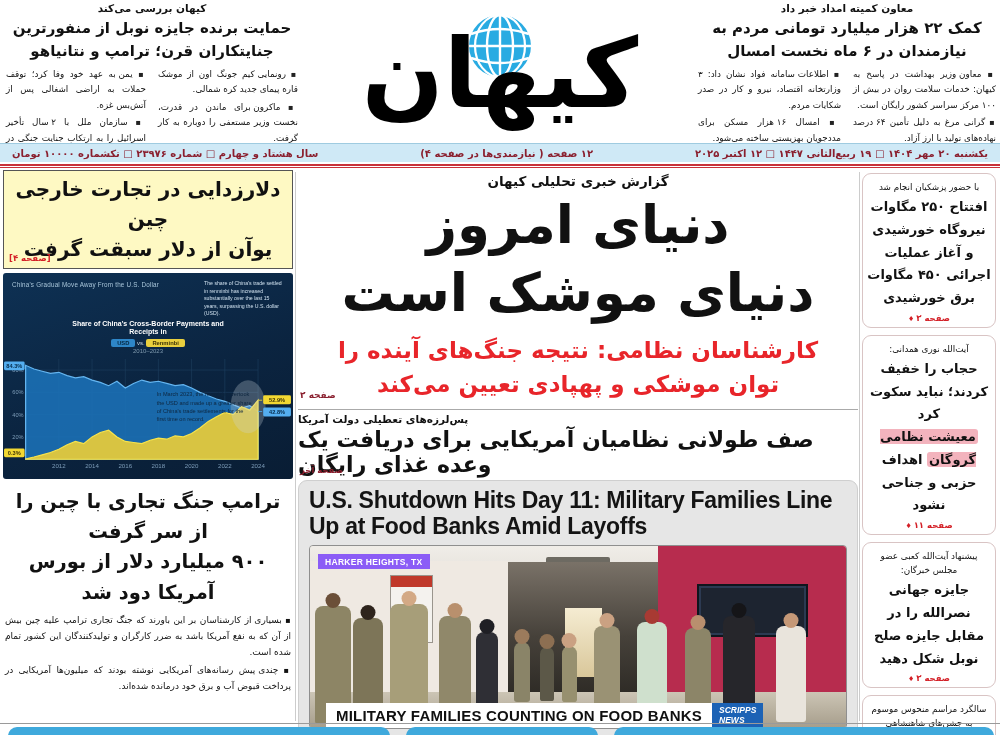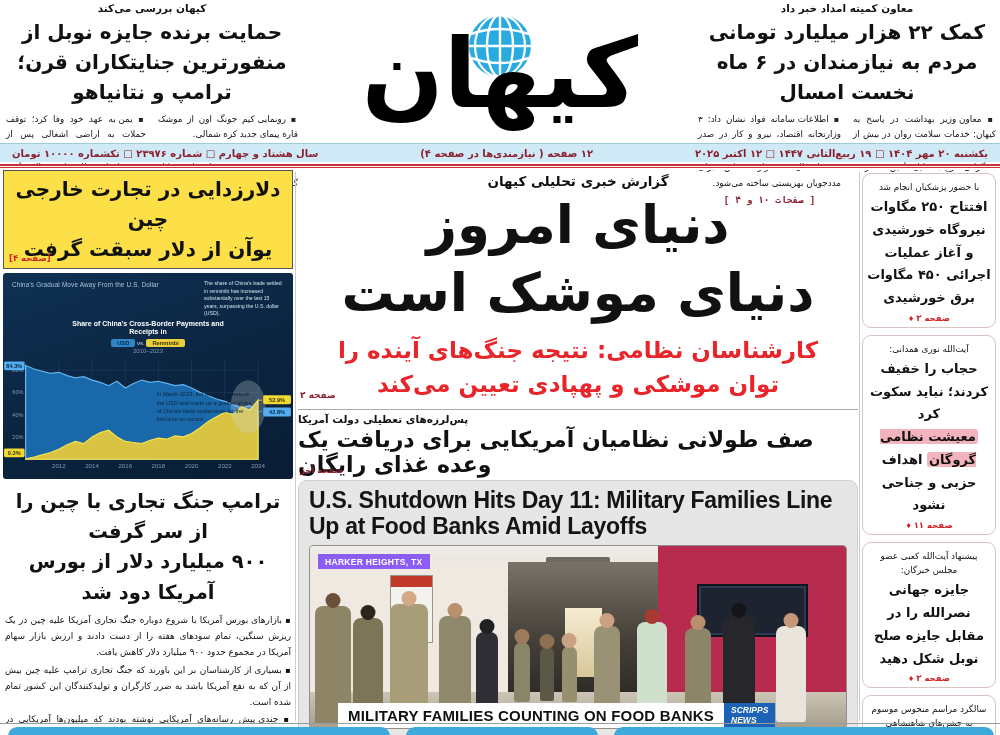--- a/index.html
+++ b/index.html
@@ -6,42 +6,42 @@
   html,body{margin:0;padding:0;background:#e9e9e9;}
   #page{position:relative;width:1000px;height:735px;background:#fff;overflow:hidden;
         font-family:"DejaVu Sans",sans-serif;color:#111;}
   .fa{direction:rtl;}
   .en{font-family:"Liberation Sans",sans-serif;}
   
   .top-story{position:absolute;top:2px;}
   .tl{left:6px;width:292px;}
   .tr{right:4px;width:298px;}
   .kicker{font-size:10.5px;font-weight:bold;text-align:center;}
-  .h-top{font-size:20px;font-weight:bold;text-align:center;line-height:1.5;margin:3px 0 5px;}
+  .h-top{font-size:15px;font-weight:bold;text-align:center;line-height:1.5;margin:3px 0 5px;}
   .bul-cols{display:flex;gap:12px;}
   .bl{flex:1;}
   .bl ul{margin:0;padding:0;list-style:none;}
   .bl li{font-size:8.8px;line-height:1.75;text-align:justify;margin-bottom:2px;}
   .bl li::before{content:"▪ ";color:#222;font-size:8px;}
   .inline-tag{font-weight:bold;color:#8a1f2e;}
   .pages-tag{font-size:9.5px;font-weight:bold;color:#8a1f2e;text-align:center;margin-top:3px;font-family:Liberation Mono, monospace;}
   
   .logo{position:absolute;left:50%;top:0;transform:translateX(-50%);width:340px;height:140px;text-align:center;}
   .globe{position:absolute;left:50%;top:12px;transform:translateX(-50%);z-index:0;}
   .logo-text{position:relative;z-index:1;font-size:96px;font-weight:bold;line-height:1;margin-top:26px;color:#000;}
   
   .dateline{position:absolute;top:143px;left:0;right:0;height:19px;background:#cfe9f6;border-top:1px solid #9fcbe0;
             display:flex;align-items:center;justify-content:space-between;padding:0 12px;box-sizing:border-box;
             font-size:10px;font-weight:bold;color:#8a1f2e;}
   .redrule{position:absolute;top:164px;left:0;right:0;height:6px;
            background:linear-gradient(180deg,#c8323a 0 2.5px,#fff 2.5px 3.5px,#c8323a 3.5px 4.5px,#fff 4.5px);}
   .vrule{position:absolute;top:172px;bottom:14px;width:1px;background:#ccc;}
   
   .leftcol{position:absolute;left:3px;top:170px;width:290px;}
-  .dedollar{border:1.5px solid #555;padding:3px 6px 4px;position:relative;background:#fde047;}
+  .dedollar{border:1.5px solid #555;padding:3px 6px 4px;position:relative;background:#fef9c3;}
   .dedollar h2{margin:0;font-size:20px;font-weight:bold;text-align:center;line-height:1.5;}
   .ptag{color:#d42027;font-size:8.5px;font-weight:bold;}
   .dedollar .ptag{position:absolute;left:5px;bottom:5px;}
   .chart{margin-top:4px;position:relative;height:206px;border-radius:3px;overflow:hidden;
          background:linear-gradient(160deg,#0e3154 0%,#0b2440 55%,#091d34 100%);color:#fff;}
   .ch-head{display:flex;justify-content:space-between;padding:7px 9px 0;}
   .ch-title{width:168px;font-size:14px;font-weight:bold;letter-spacing:.5px;line-height:1.1;font-family:"Liberation Sans",sans-serif;}
   .ch-sub{font-size:6.3px;color:#a9c6da;margin-top:2px;font-weight:normal;letter-spacing:.2px;}
   .ch-note{width:80px;font-size:5.2px;line-height:1.45;color:#cfe0ee;text-align:left;}
   .ch-mid{text-align:center;margin-top:2px;}
@@ -84,21 +84,21 @@
            background:linear-gradient(#7a7268,#46413a 55%,#2d2a25);}
   .ph-door{position:absolute;top:34%;bottom:28%;left:47.5%;width:7%;background:linear-gradient(#f5ecd2,#d9c79a);}
   .ph-wall-r{position:absolute;top:0;bottom:17%;right:0;width:35%;background:#b72c4e;}
   .ph-tv{position:absolute;top:21%;right:7%;width:20%;height:27%;background:#1d2430;border:2px solid #10151d;
          box-shadow:inset 0 0 0 2px #2c3a52;}
   .fig{position:absolute;border-radius:8px 8px 3px 3px;}
   .fig::before{content:"";position:absolute;top:-13px;left:50%;transform:translateX(-50%);
          width:15px;height:15px;border-radius:50%;background:var(--h,#caa182);}
   .loc{position:absolute;top:8px;left:8px;background:#8b5cf6;color:#fff;font-size:8.5px;font-weight:bold;
        padding:2.5px 7px;font-family:"Liberation Sans",sans-serif;letter-spacing:.3px;}
-  .caption{position:absolute;left:28px;bottom:0;display:flex;height:25px;}
+  .caption{position:absolute;left:16px;bottom:0;display:flex;height:25px;}
   .cap-text{background:#fff;color:#101010;font-family:"Liberation Sans",sans-serif;font-weight:bold;
        font-size:15px;display:flex;align-items:center;padding:0 10px;white-space:nowrap;letter-spacing:.2px;}
   .scripps{background:#1c62b5;color:#fff;font-size:8.5px;font-weight:bold;line-height:1.1;font-style:italic;
        display:flex;flex-direction:column;justify-content:center;padding:0 7px;font-family:"Liberation Sans",sans-serif;}
   
   .rightcol{position:absolute;right:4px;top:173px;width:134px;display:flex;flex-direction:column;gap:7px;}
   .rbox{border:1.5px solid #d9c4c4;border-radius:9px;background:#fff;text-align:center;padding:6px 4px 4px;}
   .rk{font-size:8.8px;line-height:1.6;}
   .rh{font-size:13px;font-weight:bold;line-height:1.75;margin-top:2px;}
   .rtag{margin-top:3px;font-size:8.5px;color:#d42027;font-weight:bold;direction:ltr;}
@@ -237,21 +237,20 @@
         </svg>
       <div class="ch-annot">In March 2023, the renminbi overtook the USD and made up a greater share of China's trade settlements for the first time on record.</div>
     </div>
 
     <div class="fa">
       <div class="trump-h">
         <span>ترامپ جنگ تجاری با چین را از سر گرفت</span><br>
         <span>۹۰۰ میلیارد دلار از بورس آمریکا دود شد</span>
       </div>
       <ul class="trump">
-        <li>بازارهای بورس آمریکا با شروع دوباره جنگ تجاری آمریکا علیه چین در یک ریزش سنگین، تمام سودهای هفته را از دست دادند و ارزش بازار سهام آمریکا در مجموع حدود ۹۰۰ میلیارد دلار کاهش یافت.</li>
         <li>بسیاری از کارشناسان بر این باورند که جنگ تجاری ترامپ علیه چین بیش از آن که به نفع آمریکا باشد به ضرر کارگران و تولیدکنندگان این کشور تمام شده است.</li>
         <li>چندی پیش رسانه‌های آمریکایی نوشته بودند که میلیون‌ها آمریکایی در پرداخت قبوض آب و برق خود درمانده شده‌اند.</li>
 
       </ul>
 
     </div>
   </div>
 
   <div class="centercol">
     <div class="lead fa">

